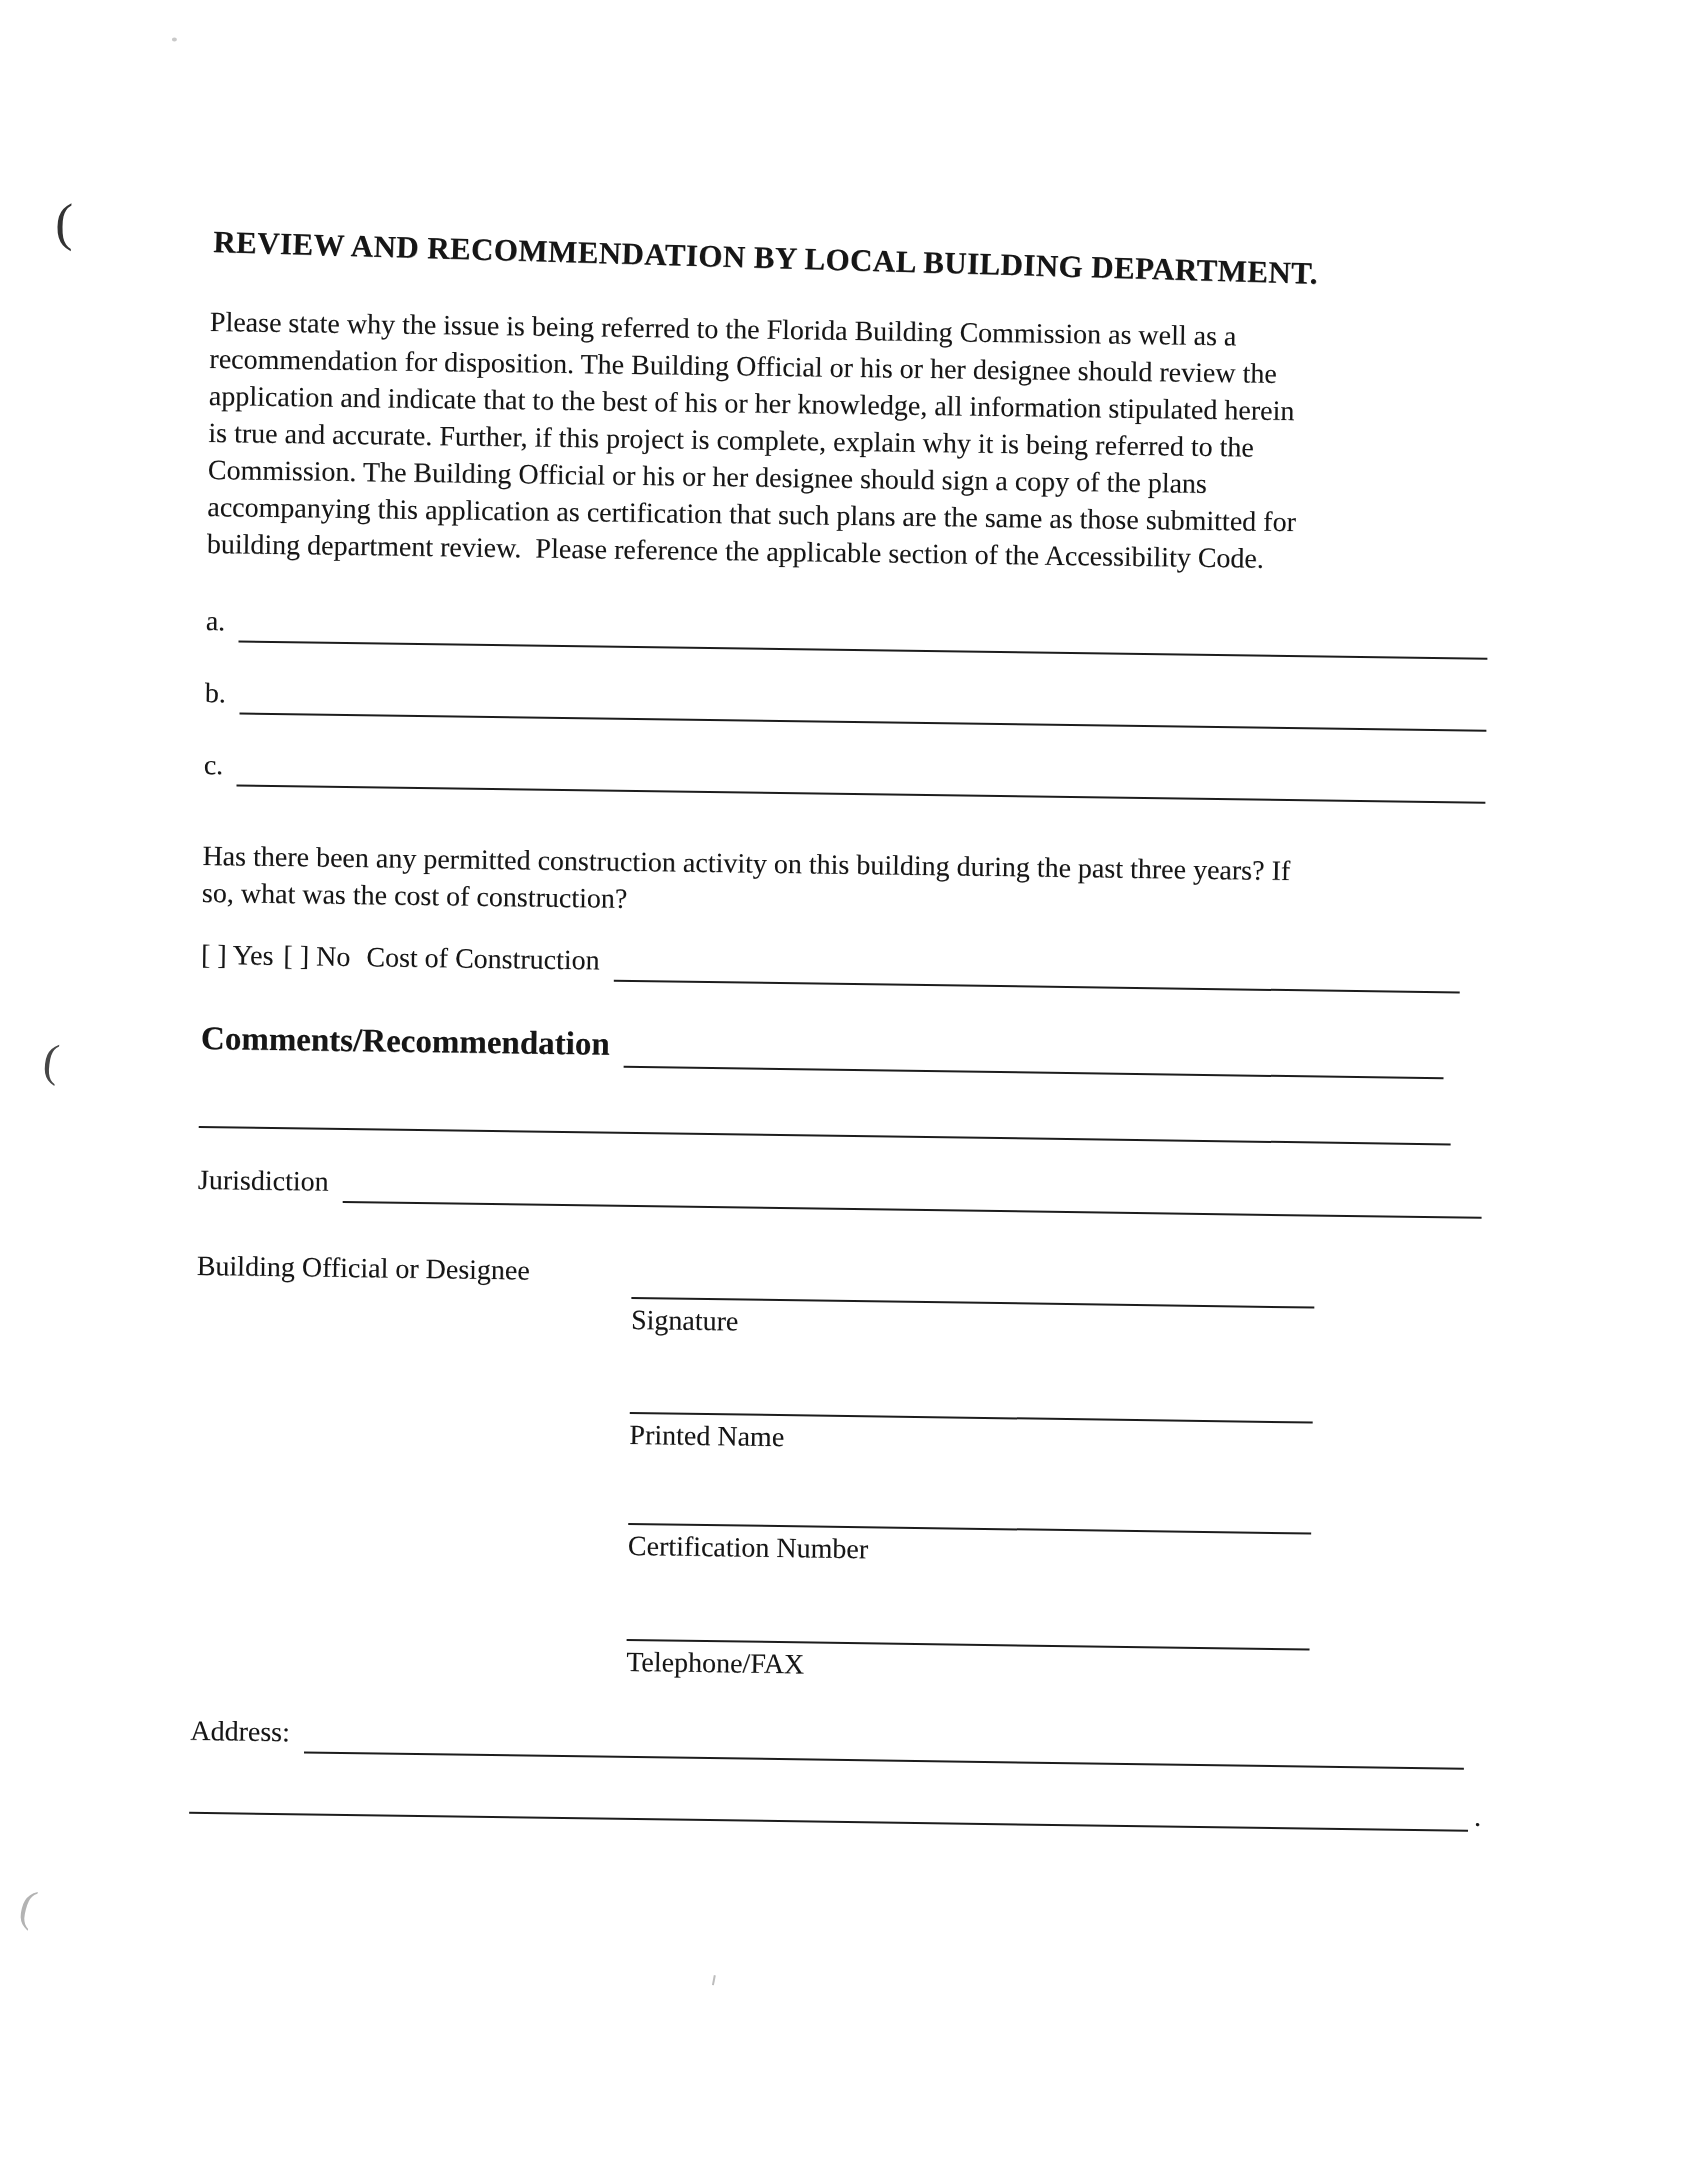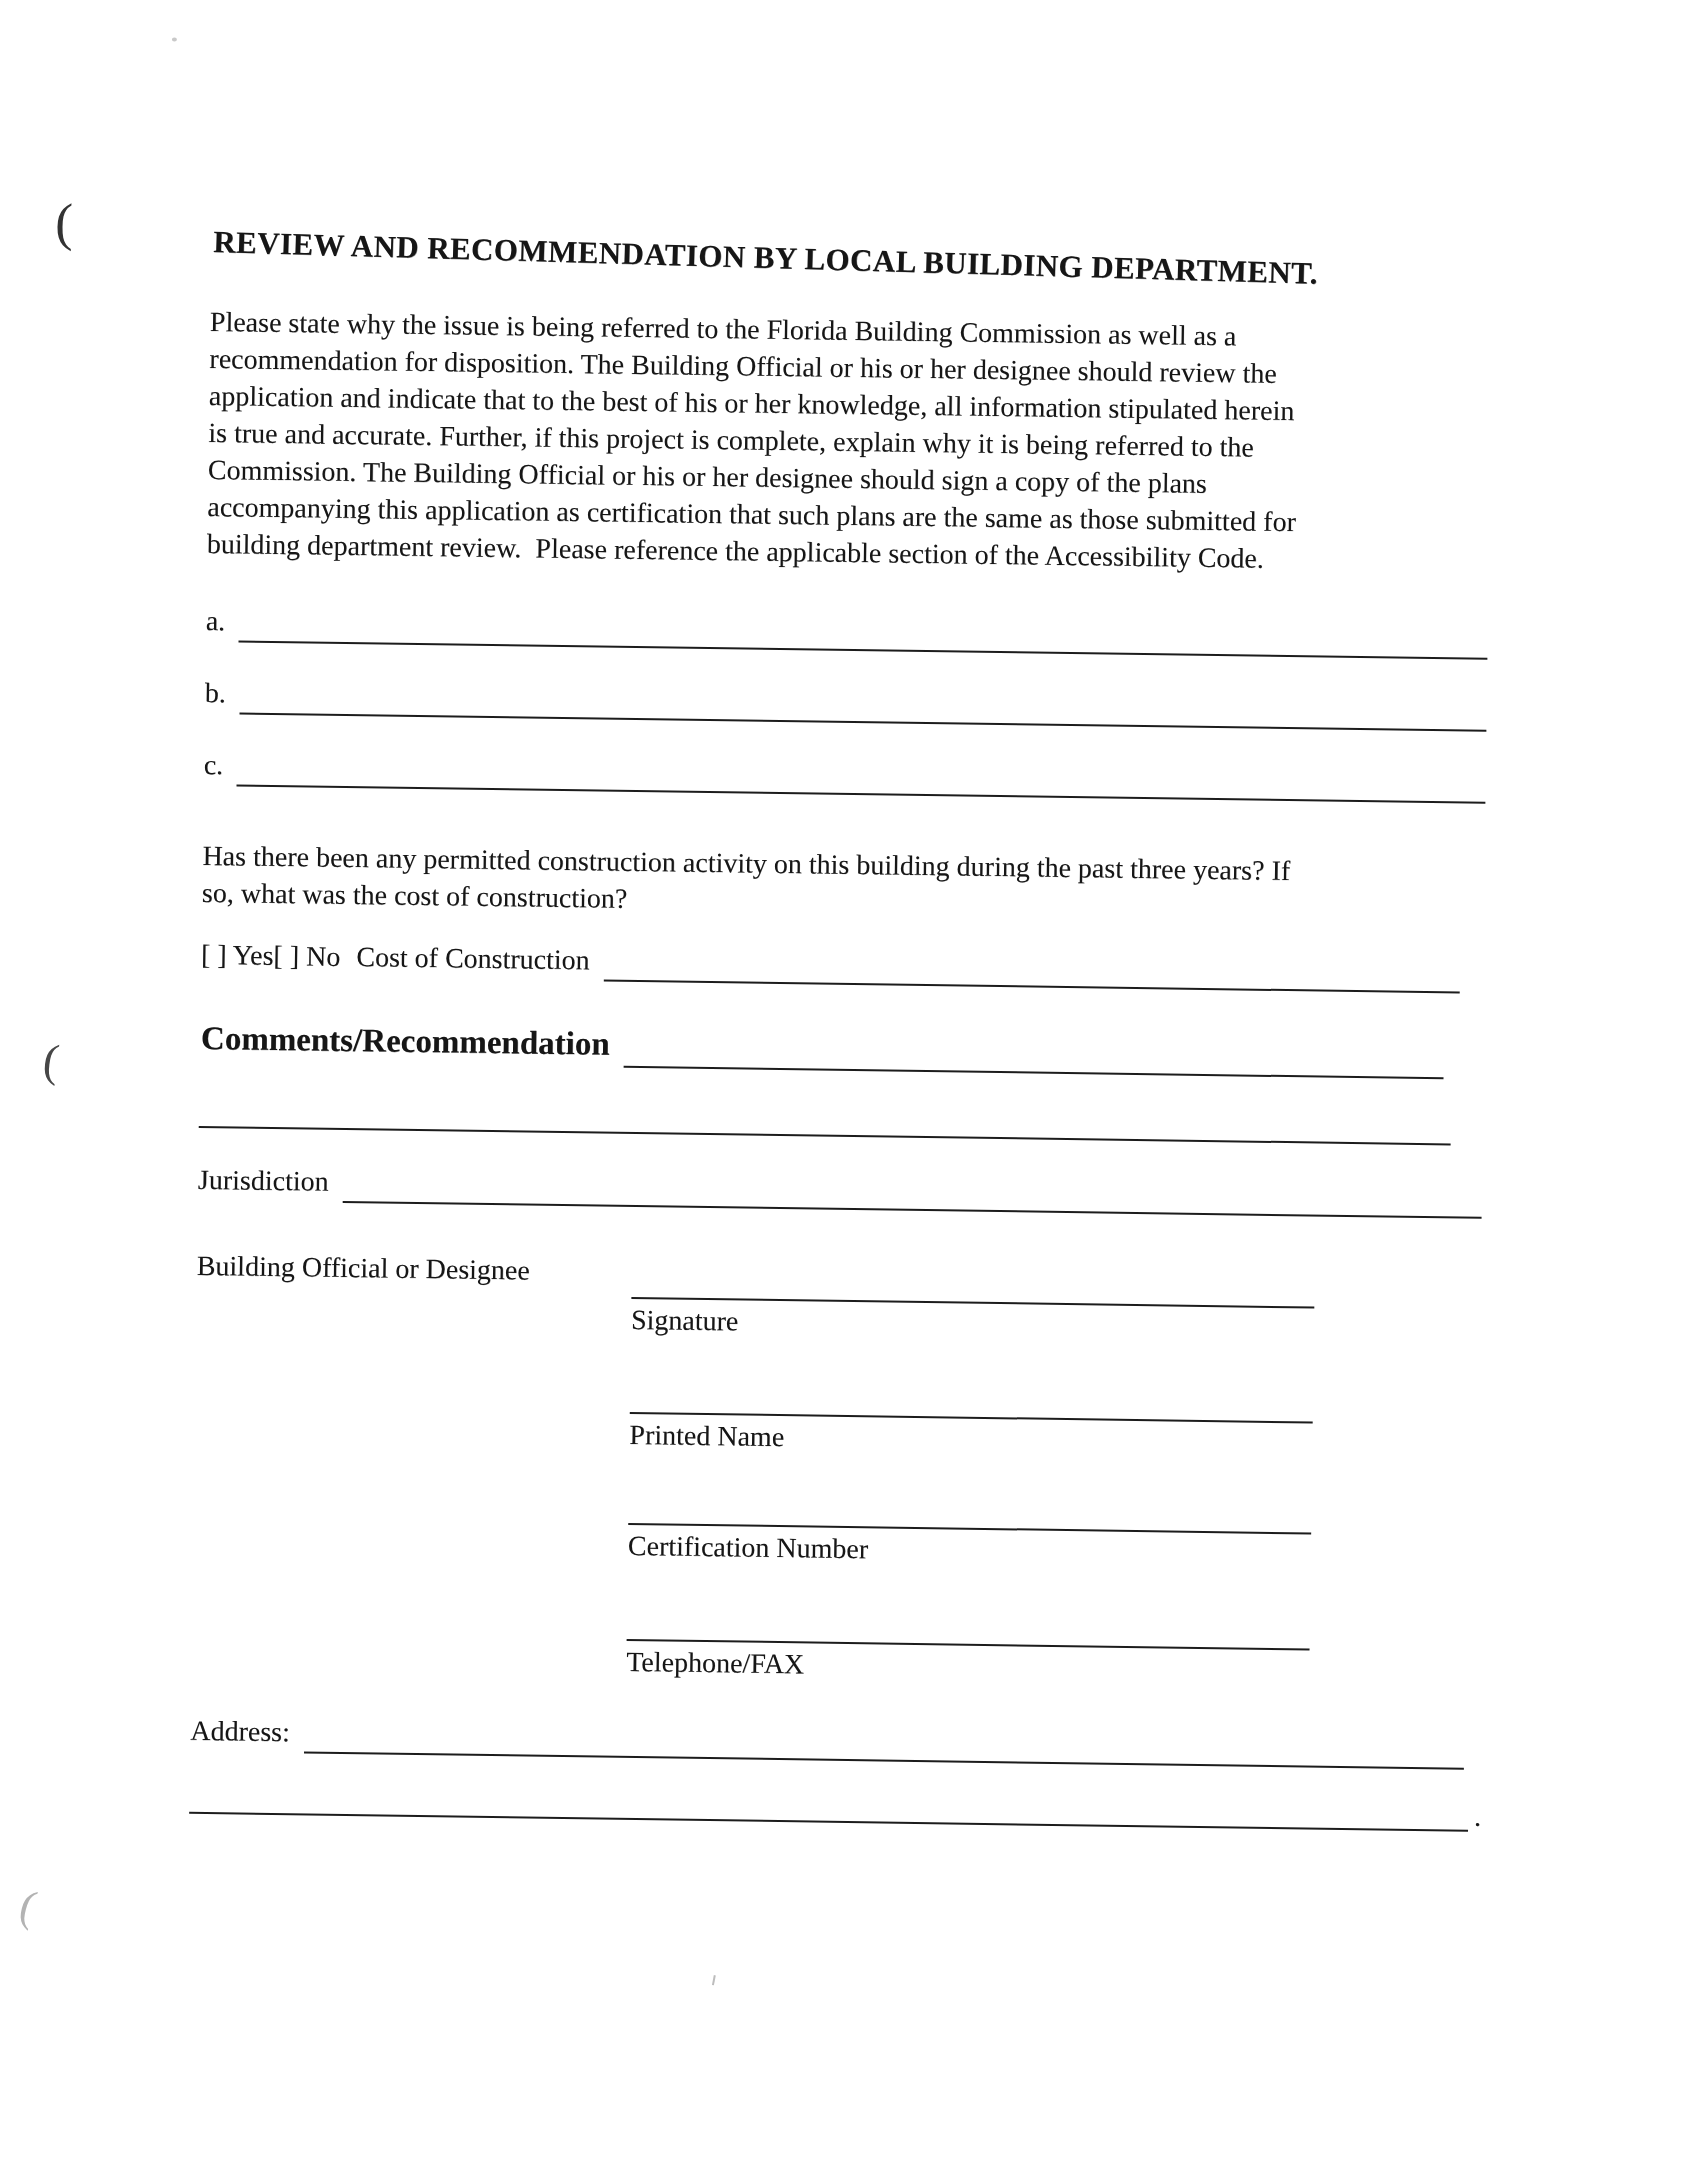--- a/index.html
+++ b/index.html
@@ -54,21 +54,21 @@
     font-size: 33px;
     font-weight: bold;
     line-height: 40px;
     white-space: pre;
     text-shadow: 0.4px 0.4px 0 rgba(0,0,0,0.35);
   }
   .sig-block { position: absolute; left: 646px; width: 683px; }
   .sigline { height: 40px; border-bottom: 2px solid #1c1c1c; }
   .caption { font-size: 28px; line-height: 34px; margin-top: 4px; white-space: pre;
              text-shadow: 0.3px 0.3px 0 rgba(0,0,0,0.28); }
-  .gap-sm { }
+  .gap-sm { margin-left: 10px; }
   .gap-md { margin-left: 16px; }
   .mark { position: absolute; font-family: "Liberation Serif", serif; }
   .paren-top { left: 55px; top: 194px; font-size: 53px; color: #333; }
   .paren-mid { left: 55px; top: 1036px; font-size: 46px; color: #474747; transform: rotate(6deg); }
   .paren-bot { left: 44px; top: 1883px; font-size: 44px; color: #b3b3b3; transform: rotate(14deg); }
   .speck-top { left: 169px; top: 38px; width: 5px; height: 4px; background: #c9c9c9; border-radius: 50%; }
   .speck-bot { left: 737px; top: 1968px; width: 2px; height: 10px; background: #bdbdbd; transform: rotate(10deg); }
   .period-end { font-size: 28px; line-height: 34px; margin-left: 6px;
                 text-shadow: 0.3px 0.3px 0 rgba(0,0,0,0.28); }
 </style>

